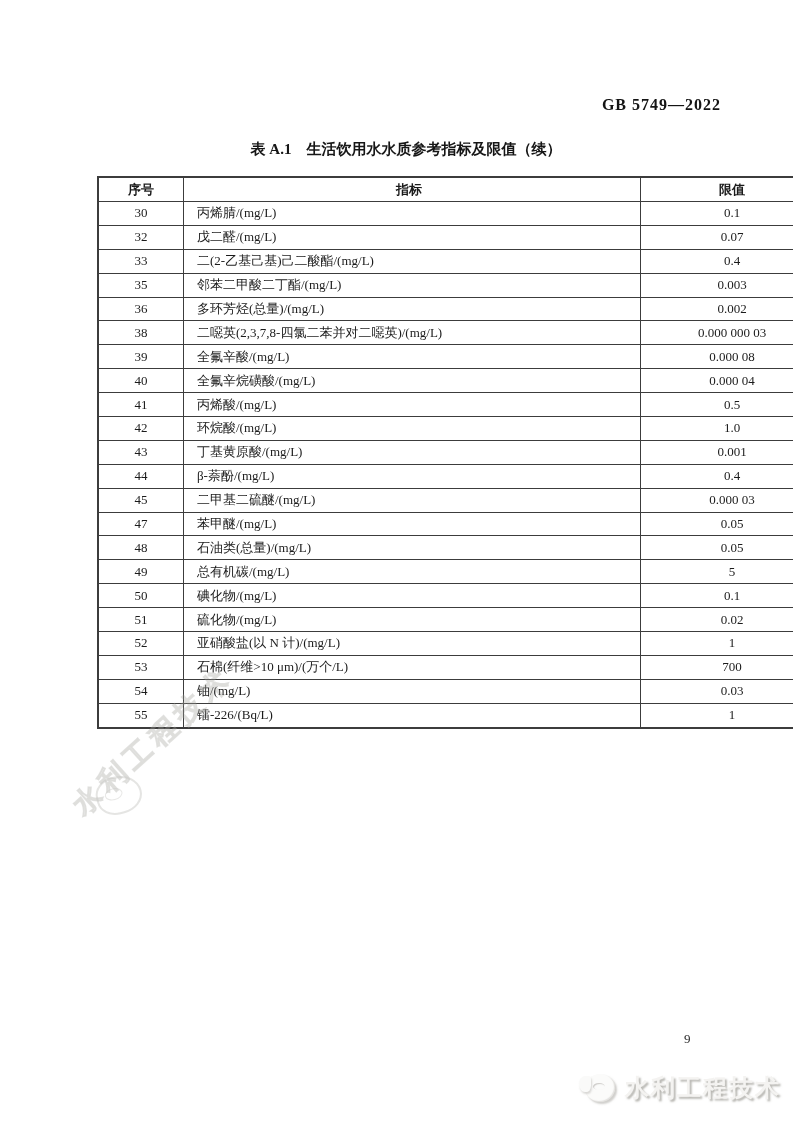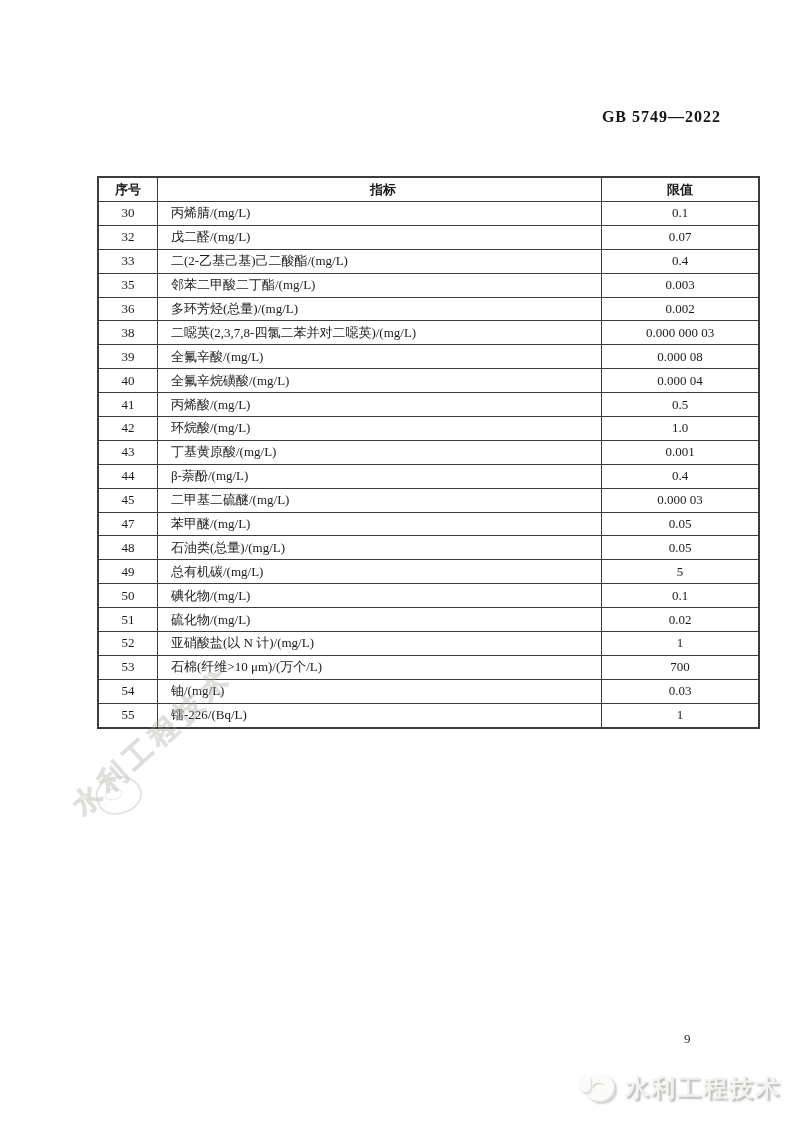--- a/index.html
+++ b/index.html
@@ -11,21 +11,21 @@
     position: relative;
     width: 793px;
     height: 1122px;
     background: #ffffff;
     overflow: hidden;
     font-family: "Liberation Serif", "DejaVu Serif", serif;
     color: #1c1c1c;
   }
   .doc-code {
     position: absolute;
-    top: 108px;
+    top: 96px;
     right: 72px;
     font-size: 16px;
     font-weight: bold;
     letter-spacing: 1px;
     color: #141414;
     margin-left: 40px;
   }
   .table-title {
     position: absolute;
     top: 140px;
@@ -50,21 +50,21 @@
     border: 1px solid #3c3c3c;
   }
   table.data-table {
     border-width: 2px;
   }
   table.data-table th {
     height: 23px;
     font-size: 13px;
     font-weight: bold;
     text-align: center;
-    padding: 0 6px;
+    padding: 0 19px;
     background: #ffffff;
   }
   table.data-table td {
     height: 22.9px;
     padding: 0 4px;
     background: transparent;
   }
   .col-no  { width: 46px;  text-align: center; }
   .col-ind { width: 424px; text-align: left; padding-left: 13px !important; }
   .col-lim { width: 144px; text-align: center; }
@@ -168,20 +168,21 @@
     font-family: "Liberation Sans", "DejaVu Sans", sans-serif;
   }
 </style>
 </head>
 <body>
 
 <div class="page">
 
   <div class="doc-code">GB 5749—2022</div>
 
+  <div class="table-title">表 A.1　生活饮用水水质参考指标及限值（续）</div>
 
   <table class="data-table">
     <thead>
       <tr>
         <th class="col-no">序号</th>
         <th class="col-ind">指标</th>
         <th class="col-lim">限值</th>
       </tr>
     </thead>
     <tbody>

